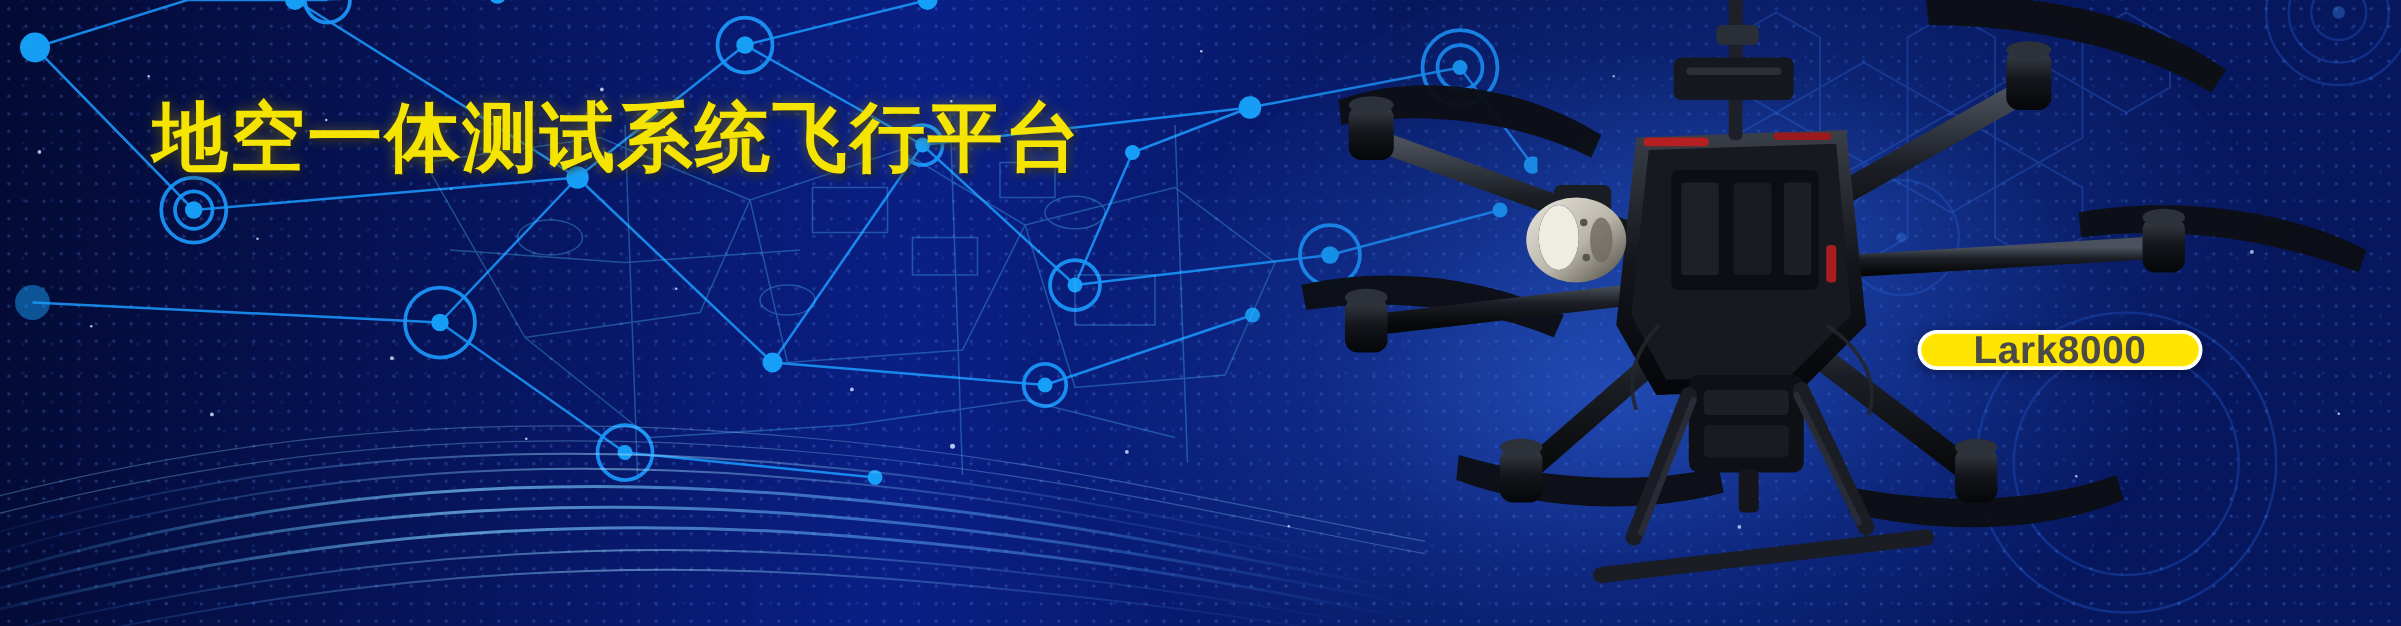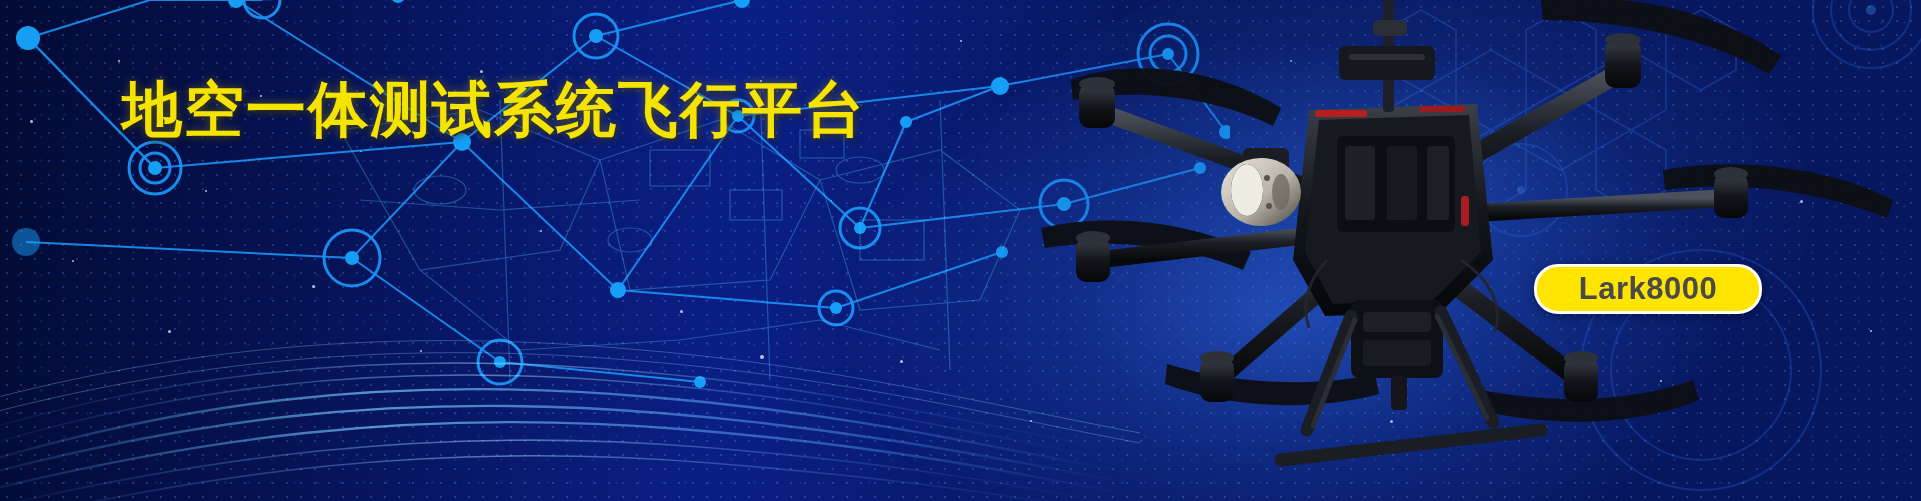--- a/index.html
+++ b/index.html
@@ -70,21 +70,21 @@
     color:#ffffff;
     font-size:21.5px;
     line-height:39px;
     letter-spacing:.4px;
     text-shadow:0 1px 3px rgba(0,0,40,.85);
     white-space:nowrap;
   }
   
   .badge{
     position:absolute;left:1534px;top:264px;
-    min-width:228px;height:50px;
+    min-width:228px;height:32px;
     border-radius:24px;
     background:#ffe500;
     border:3px solid #ffffff;
     display:flex;align-items:center;justify-content:center;
     color:#4a4a4a;
     font-size:31px;font-weight:700;letter-spacing:.5px;
     box-shadow:0 2px 10px rgba(0,0,30,.45);
   }
 </style>
 </head>

